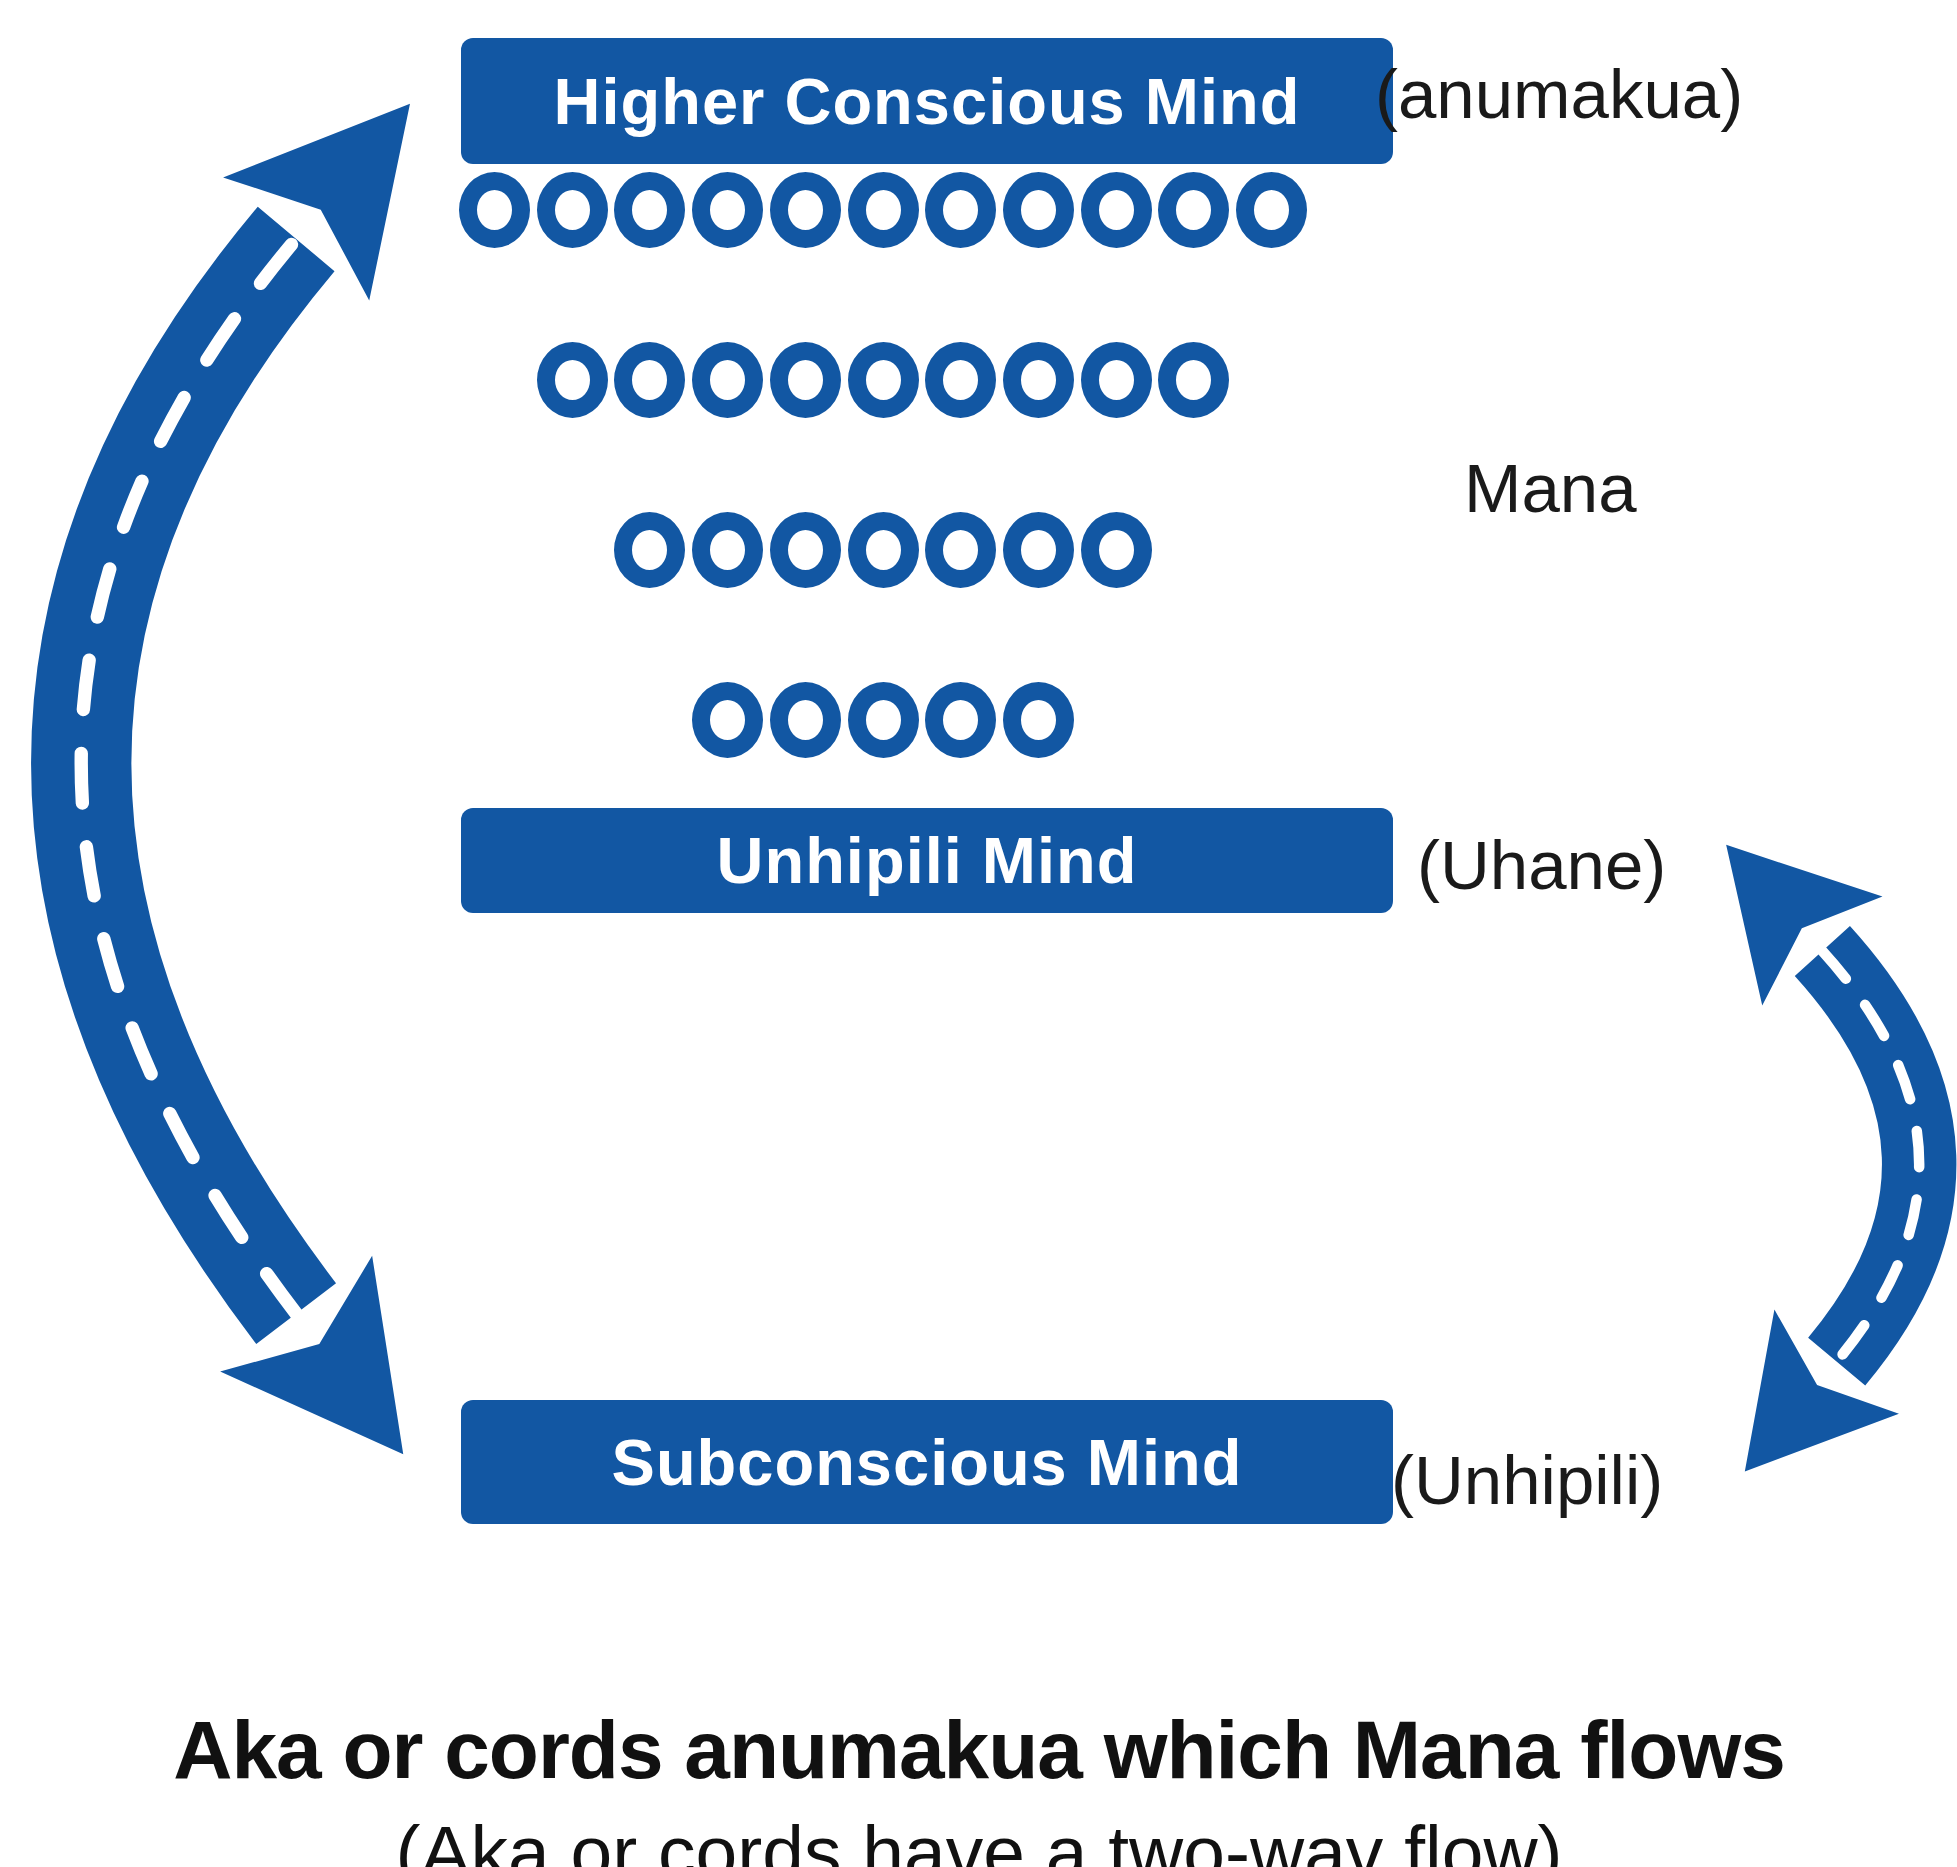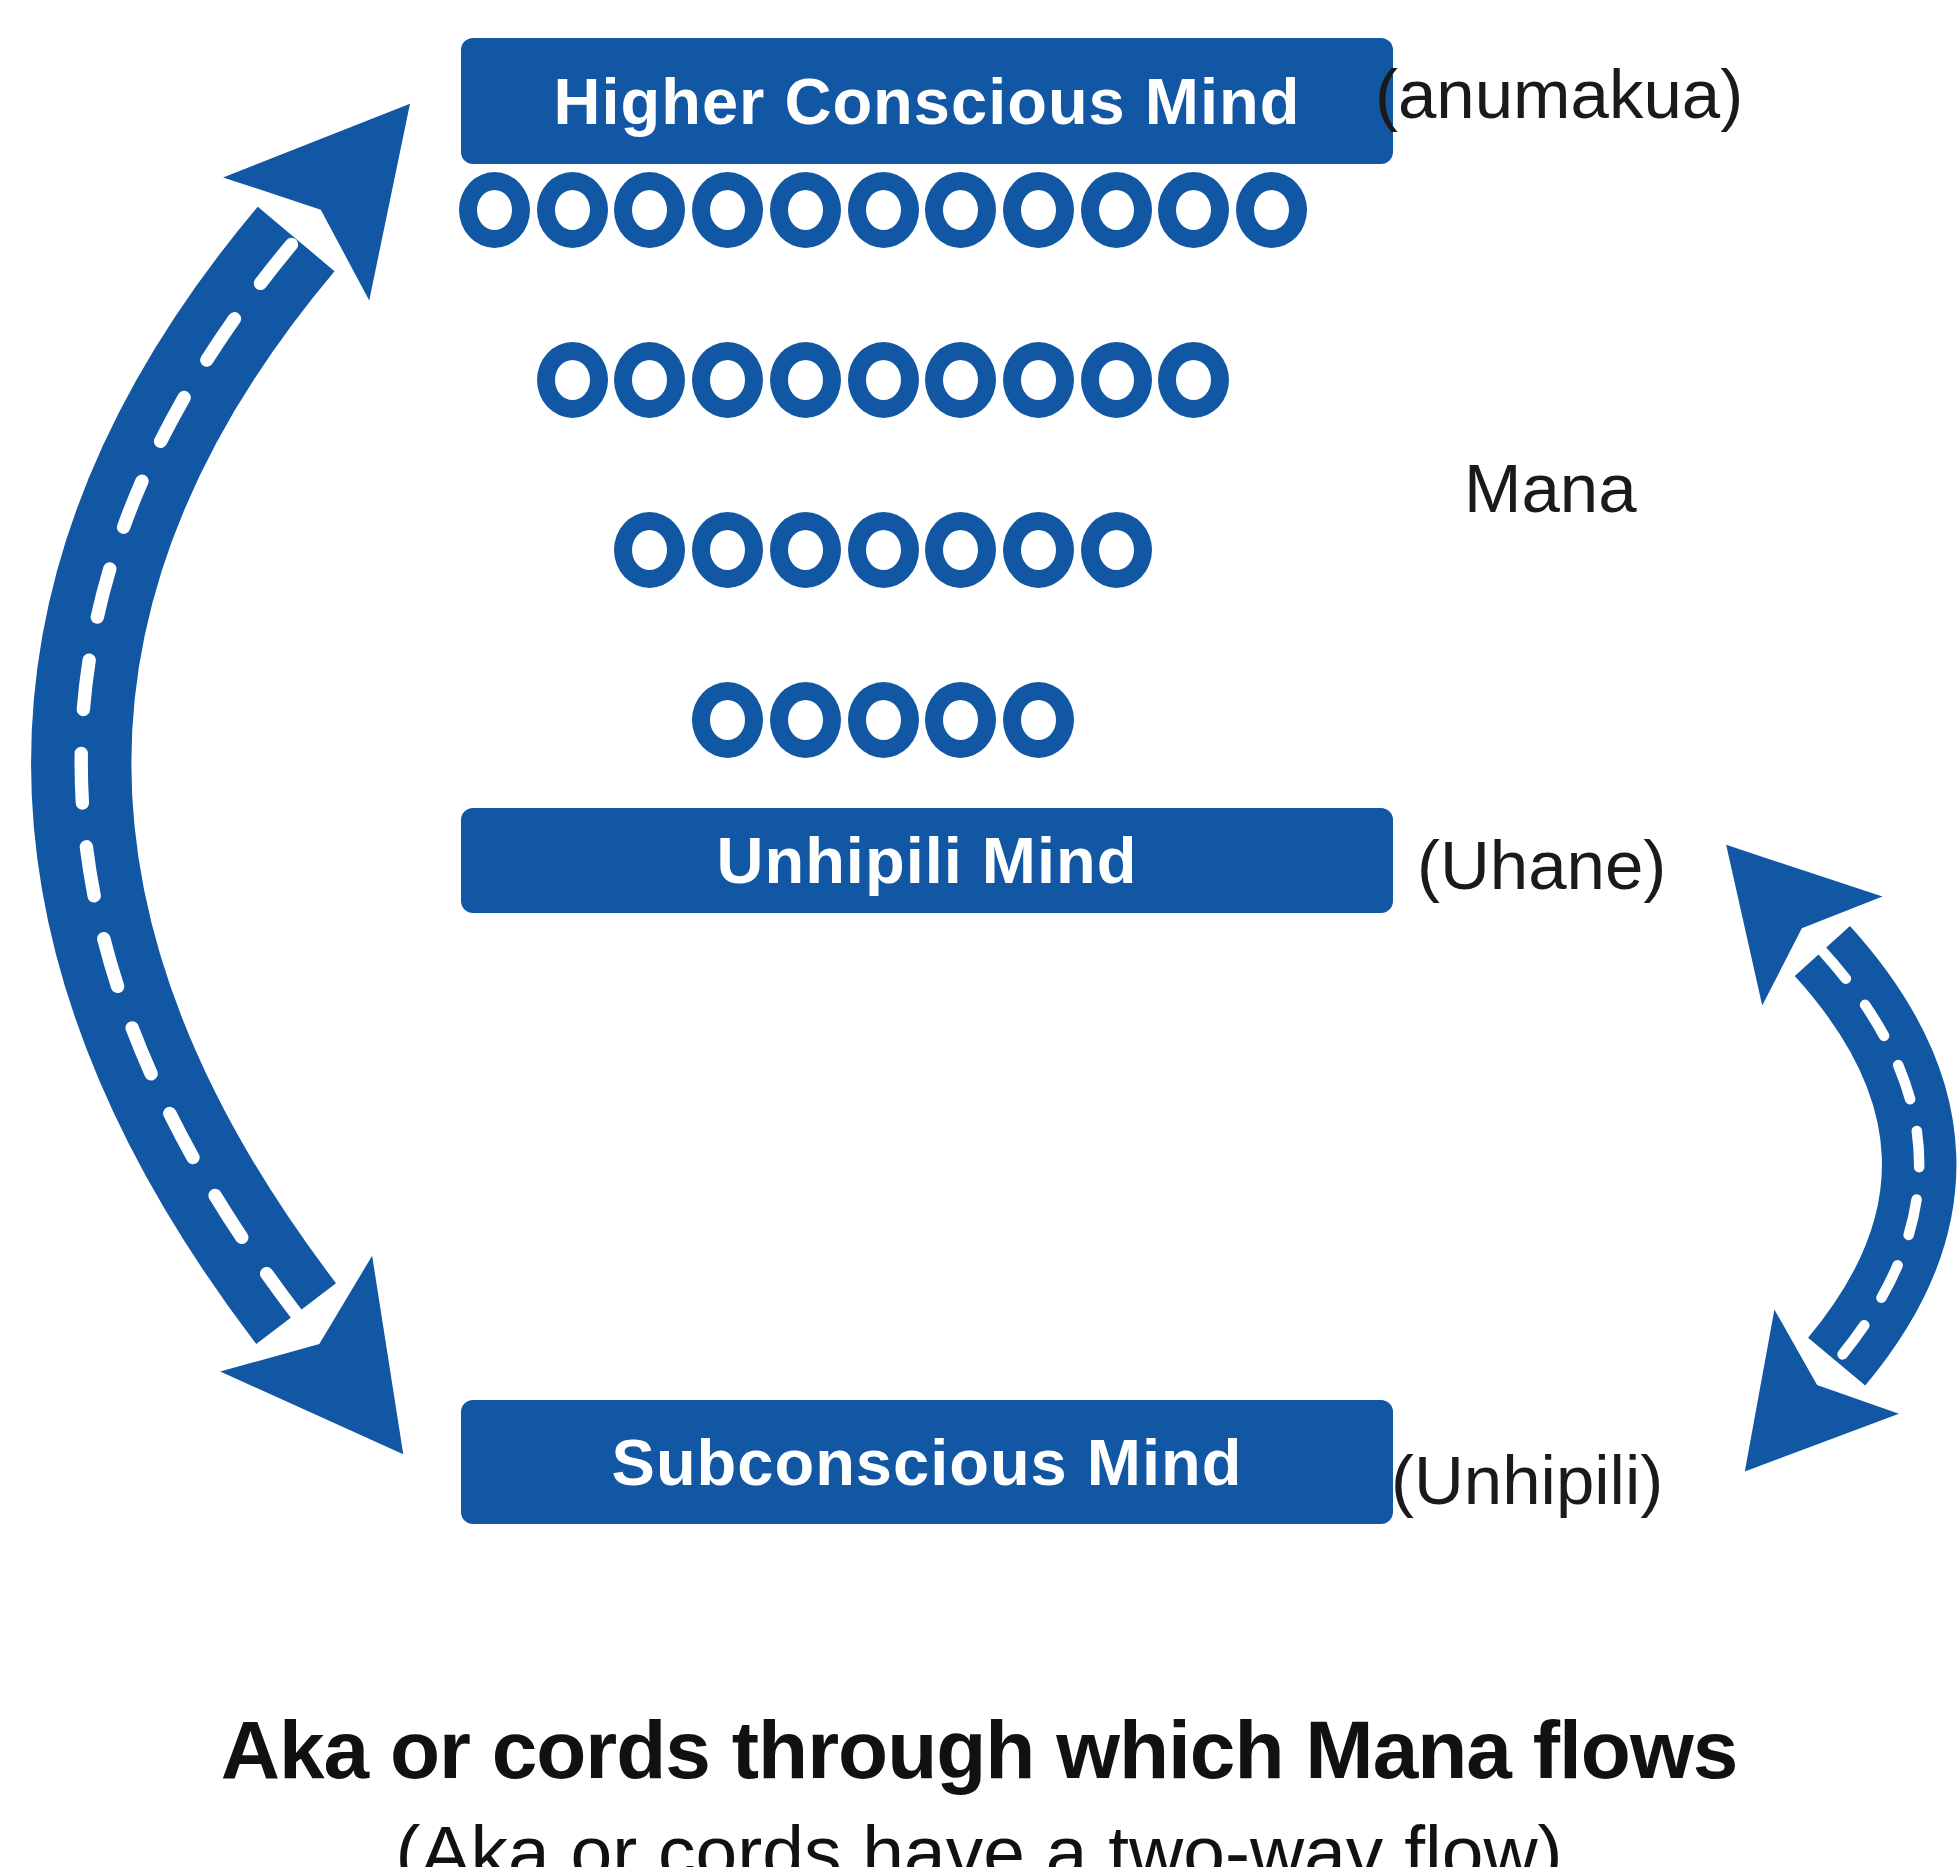--- a/index.html
+++ b/index.html
@@ -115,18 +115,18 @@
     <span>Unhipili Mind</span>
   </div>
   <div class="side-label label-uhane">(Uhane)</div>
 
   <div class="mind-box box-subconscious">
     <span>Subconscious Mind</span>
   </div>
   <div class="side-label label-unhipili">(Unhipili)</div>
 
   <div class="caption">
-    <div class="caption-title">Aka or cords through which Mana flows</div>
+    <div class="caption-title">Aka or cords anumakua which Mana flows</div>
     <div class="caption-subtitle">(Aka or cords have a two-wav flow)</div>
   </div>
 
 </div>
 
 
 </body></html>

